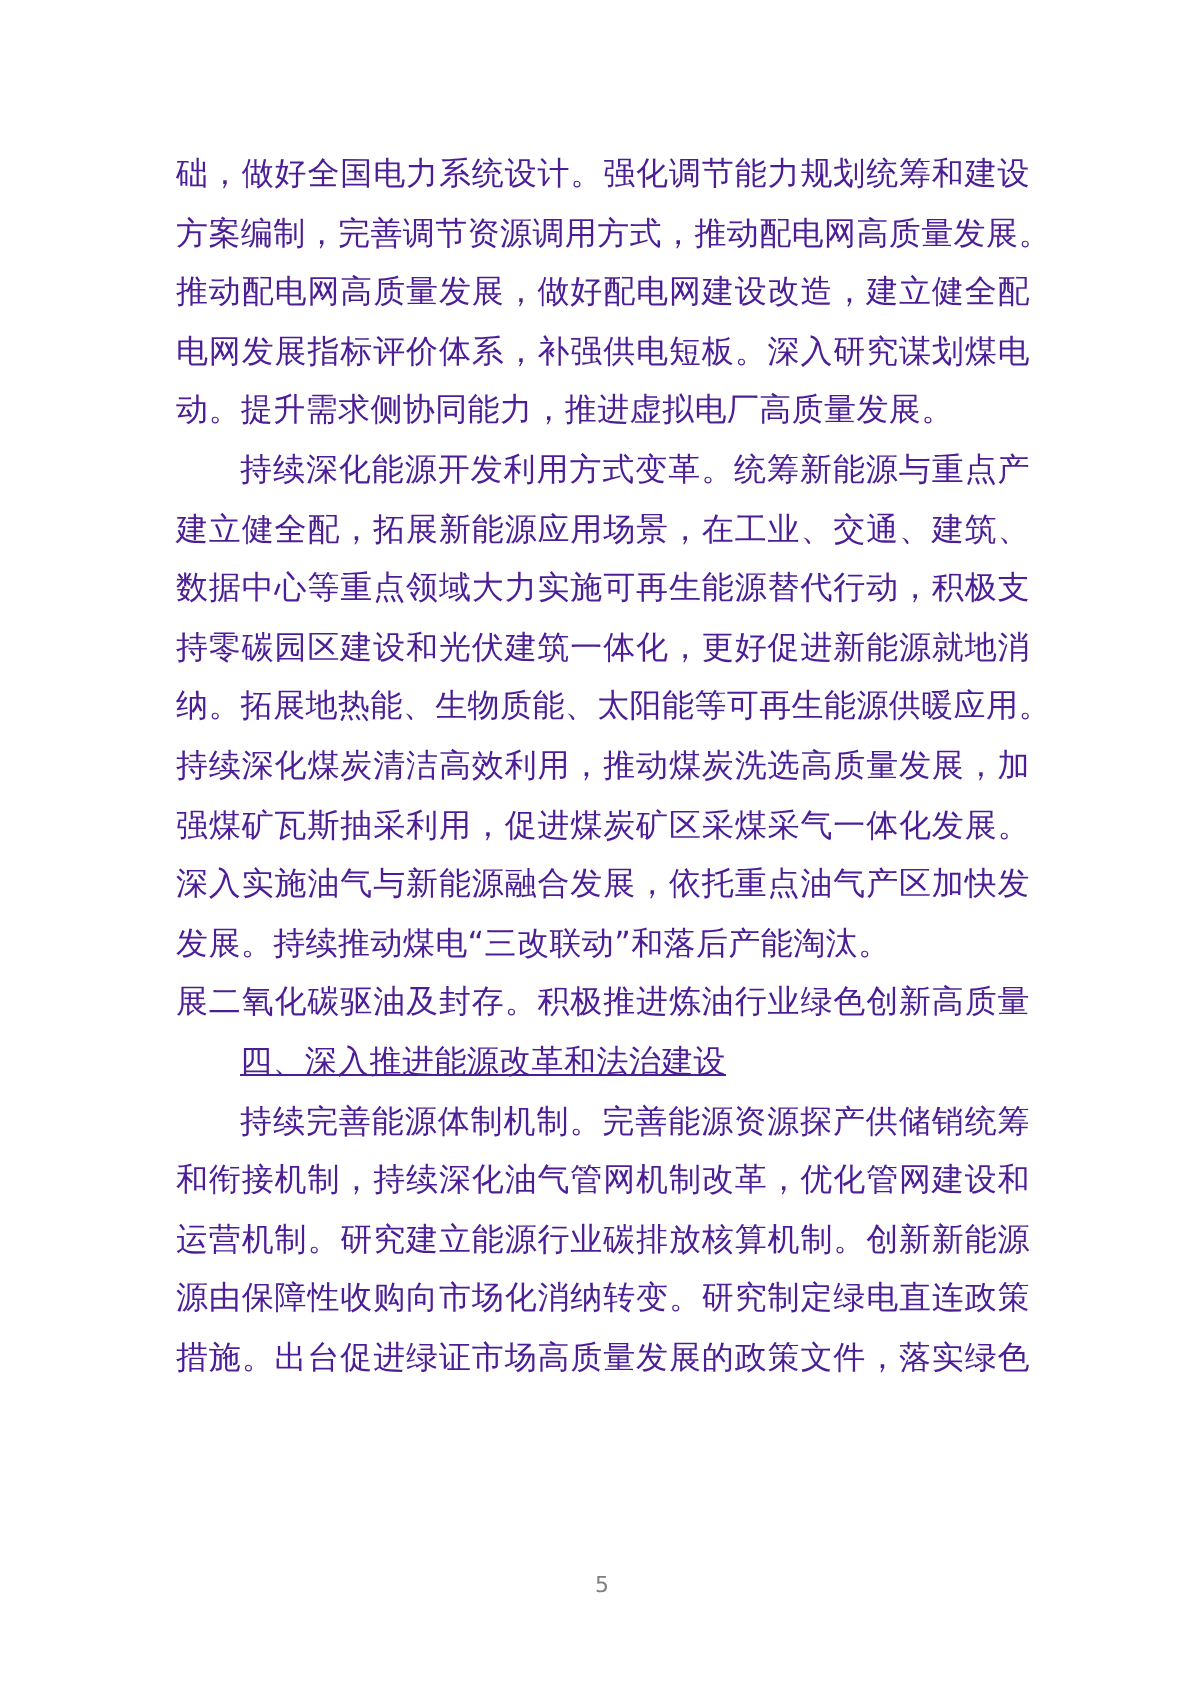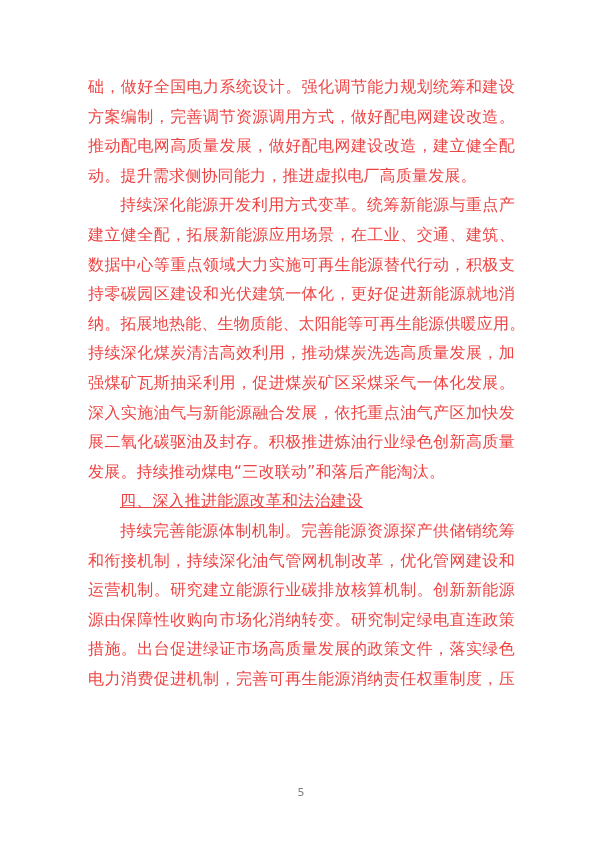--- a/index.html
+++ b/index.html
@@ -15,21 +15,21 @@
     width: 602px;
     height: 851px;
     background: #ffffff;
     overflow: hidden;
   }
   .body-text {
     position: absolute;
     top: 72px;
     left: 88px;
     width: 427px;
-    color: #ef4444;
+    color: #4c1d95;
   }
   .line {
     margin: 0;
     padding: 0;
     font-size: 16px;
     line-height: 29.6px;
     letter-spacing: 0.2px;
     white-space: nowrap;
     text-align: justify;
     text-align-last: justify;
@@ -56,40 +56,40 @@
     color: #808080;
   }
 </style>
 </head>
 <body>
 
 <div class="page">
   <div class="body-text">
 
     <p class="line">础，做好全国电力系统设计。强化调节能力规划统筹和建设</p>
-    <p class="line">方案编制，完善调节资源调用方式，做好配电网建设改造。</p>
+    <p class="line">方案编制，完善调节资源调用方式，推动配电网高质量发展。</p>
     <p class="line">推动配电网高质量发展，做好配电网建设改造，建立健全配</p>
+    <p class="line">电网发展指标评价体系，补强供电短板。深入研究谋划煤电</p>
     <p class="line short">动。提升需求侧协同能力，推进虚拟电厂高质量发展。</p>
 
     <p class="line indent">持续深化能源开发利用方式变革。统筹新能源与重点产</p>
     <p class="line">建立健全配，拓展新能源应用场景，在工业、交通、建筑、</p>
     <p class="line">数据中心等重点领域大力实施可再生能源替代行动，积极支</p>
     <p class="line">持零碳园区建设和光伏建筑一体化，更好促进新能源就地消</p>
     <p class="line">纳。拓展地热能、生物质能、太阳能等可再生能源供暖应用。</p>
     <p class="line">持续深化煤炭清洁高效利用，推动煤炭洗选高质量发展，加</p>
     <p class="line">强煤矿瓦斯抽采利用，促进煤炭矿区采煤采气一体化发展。</p>
     <p class="line">深入实施油气与新能源融合发展，依托重点油气产区加快发</p>
+    <p class="line short">发展。持续推动煤电“三改联动”和落后产能淘汰。</p>
     <p class="line">展二氧化碳驱油及封存。积极推进炼油行业绿色创新高质量</p>
-    <p class="line short">发展。持续推动煤电“三改联动”和落后产能淘汰。</p>
 
     <p class="line short indent heading">四、深入推进能源改革和法治建设</p>
 
     <p class="line indent">持续完善能源体制机制。完善能源资源探产供储销统筹</p>
     <p class="line">和衔接机制，持续深化油气管网机制改革，优化管网建设和</p>
     <p class="line">运营机制。研究建立能源行业碳排放核算机制。创新新能源</p>
     <p class="line">源由保障性收购向市场化消纳转变。研究制定绿电直连政策</p>
     <p class="line">措施。出台促进绿证市场高质量发展的政策文件，落实绿色</p>
-    <p class="line">电力消费促进机制，完善可再生能源消纳责任权重制度，压</p>
 
   </div>
 
   <div class="page-number">5</div>
 </div>
 
 </body></html>

